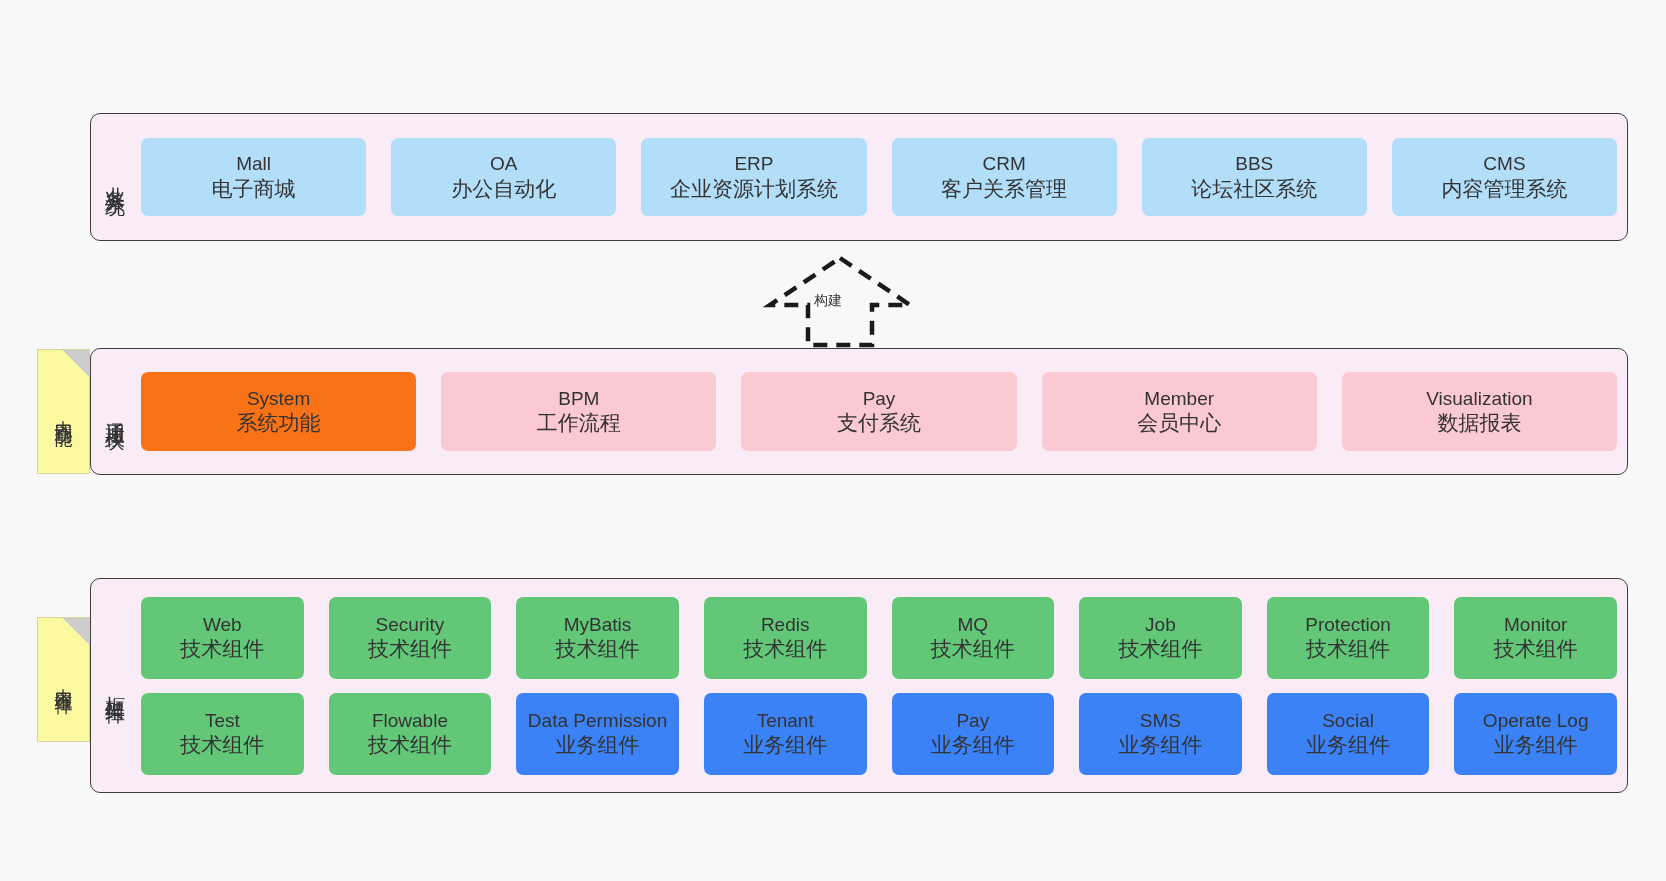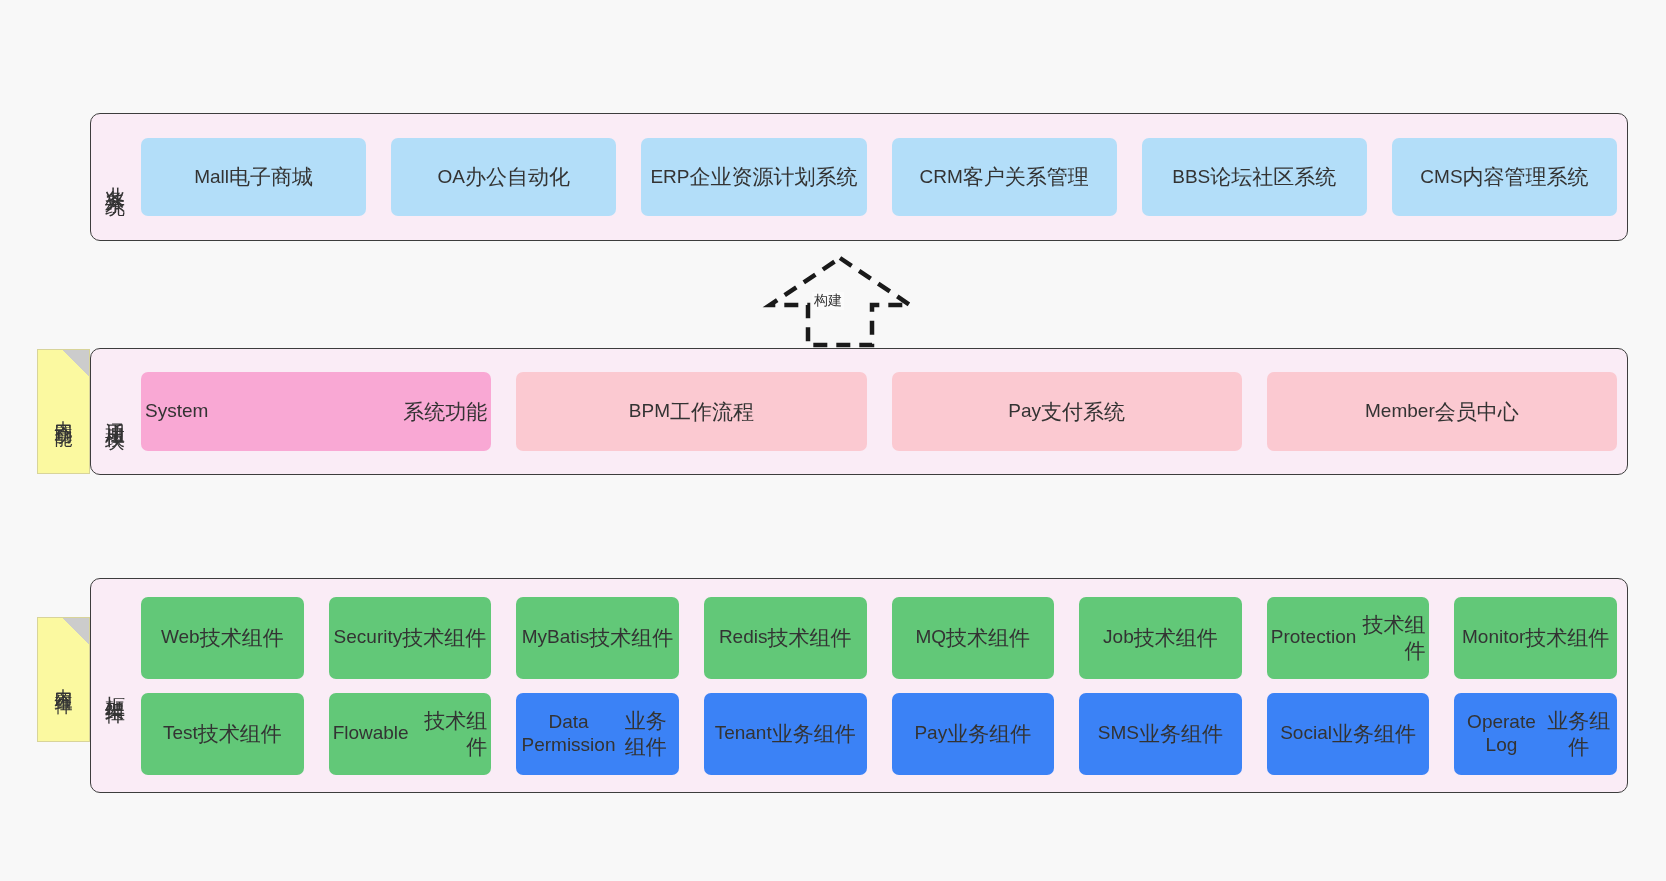--- a/index.html
+++ b/index.html
@@ -61,37 +61,37 @@
     gap: 25px;
     align-items: stretch;
   }
 
   
   .card {
     box-sizing: border-box;
     flex: 1 1 0;
     border-radius: 7px;
     display: flex;
-    flex-direction: row;
+    flex-direction: column;
     align-items: center;
     justify-content: center;
     text-align: center;
     line-height: 1.2;
     padding: 8px 4px;
   }
   .card .en {
     font-size: 19px;
     color: #333333;
   }
   .card .cn {
     font-size: 21px;
     color: #333333;
   }
   .c-blue  { background: #b3def9; }
-  .c-red   { background: #f9a8d4; justify-content: space-between; }
+  .c-red   { background: #f97316; }
   .c-pink  { background: #fbc9d1; }
   .c-green { background: #62c878; text-align: right; }
   .c-lgreen{ background: #3b82f6; }
 
   
   #band-business { left: 90px; top: 113px; width: 1538px; height: 128px; }
   #band-business .band-row { height: 78px; }
 
   
   #band-common { left: 90px; top: 348px; width: 1538px; height: 127px; }
@@ -203,20 +203,24 @@
           <span class="cn">工作流程</span>
         </div>
         <div class="card c-pink">
           <span class="en">Pay</span>
           <span class="cn">支付系统</span>
         </div>
         <div class="card c-pink">
           <span class="en">Member</span>
           <span class="cn">会员中心</span>
         </div>
+        <div class="card c-pink">
+          <span class="en">Visualization</span>
+          <span class="cn">数据报表</span>
+        </div>
       </div>
     </div>
   </div>
 
 
   <div class="band" id="band-framework">
     <div class="band-title">框架组件</div>
     <div class="band-body">
       <div class="band-row">
         <div class="card c-green">

